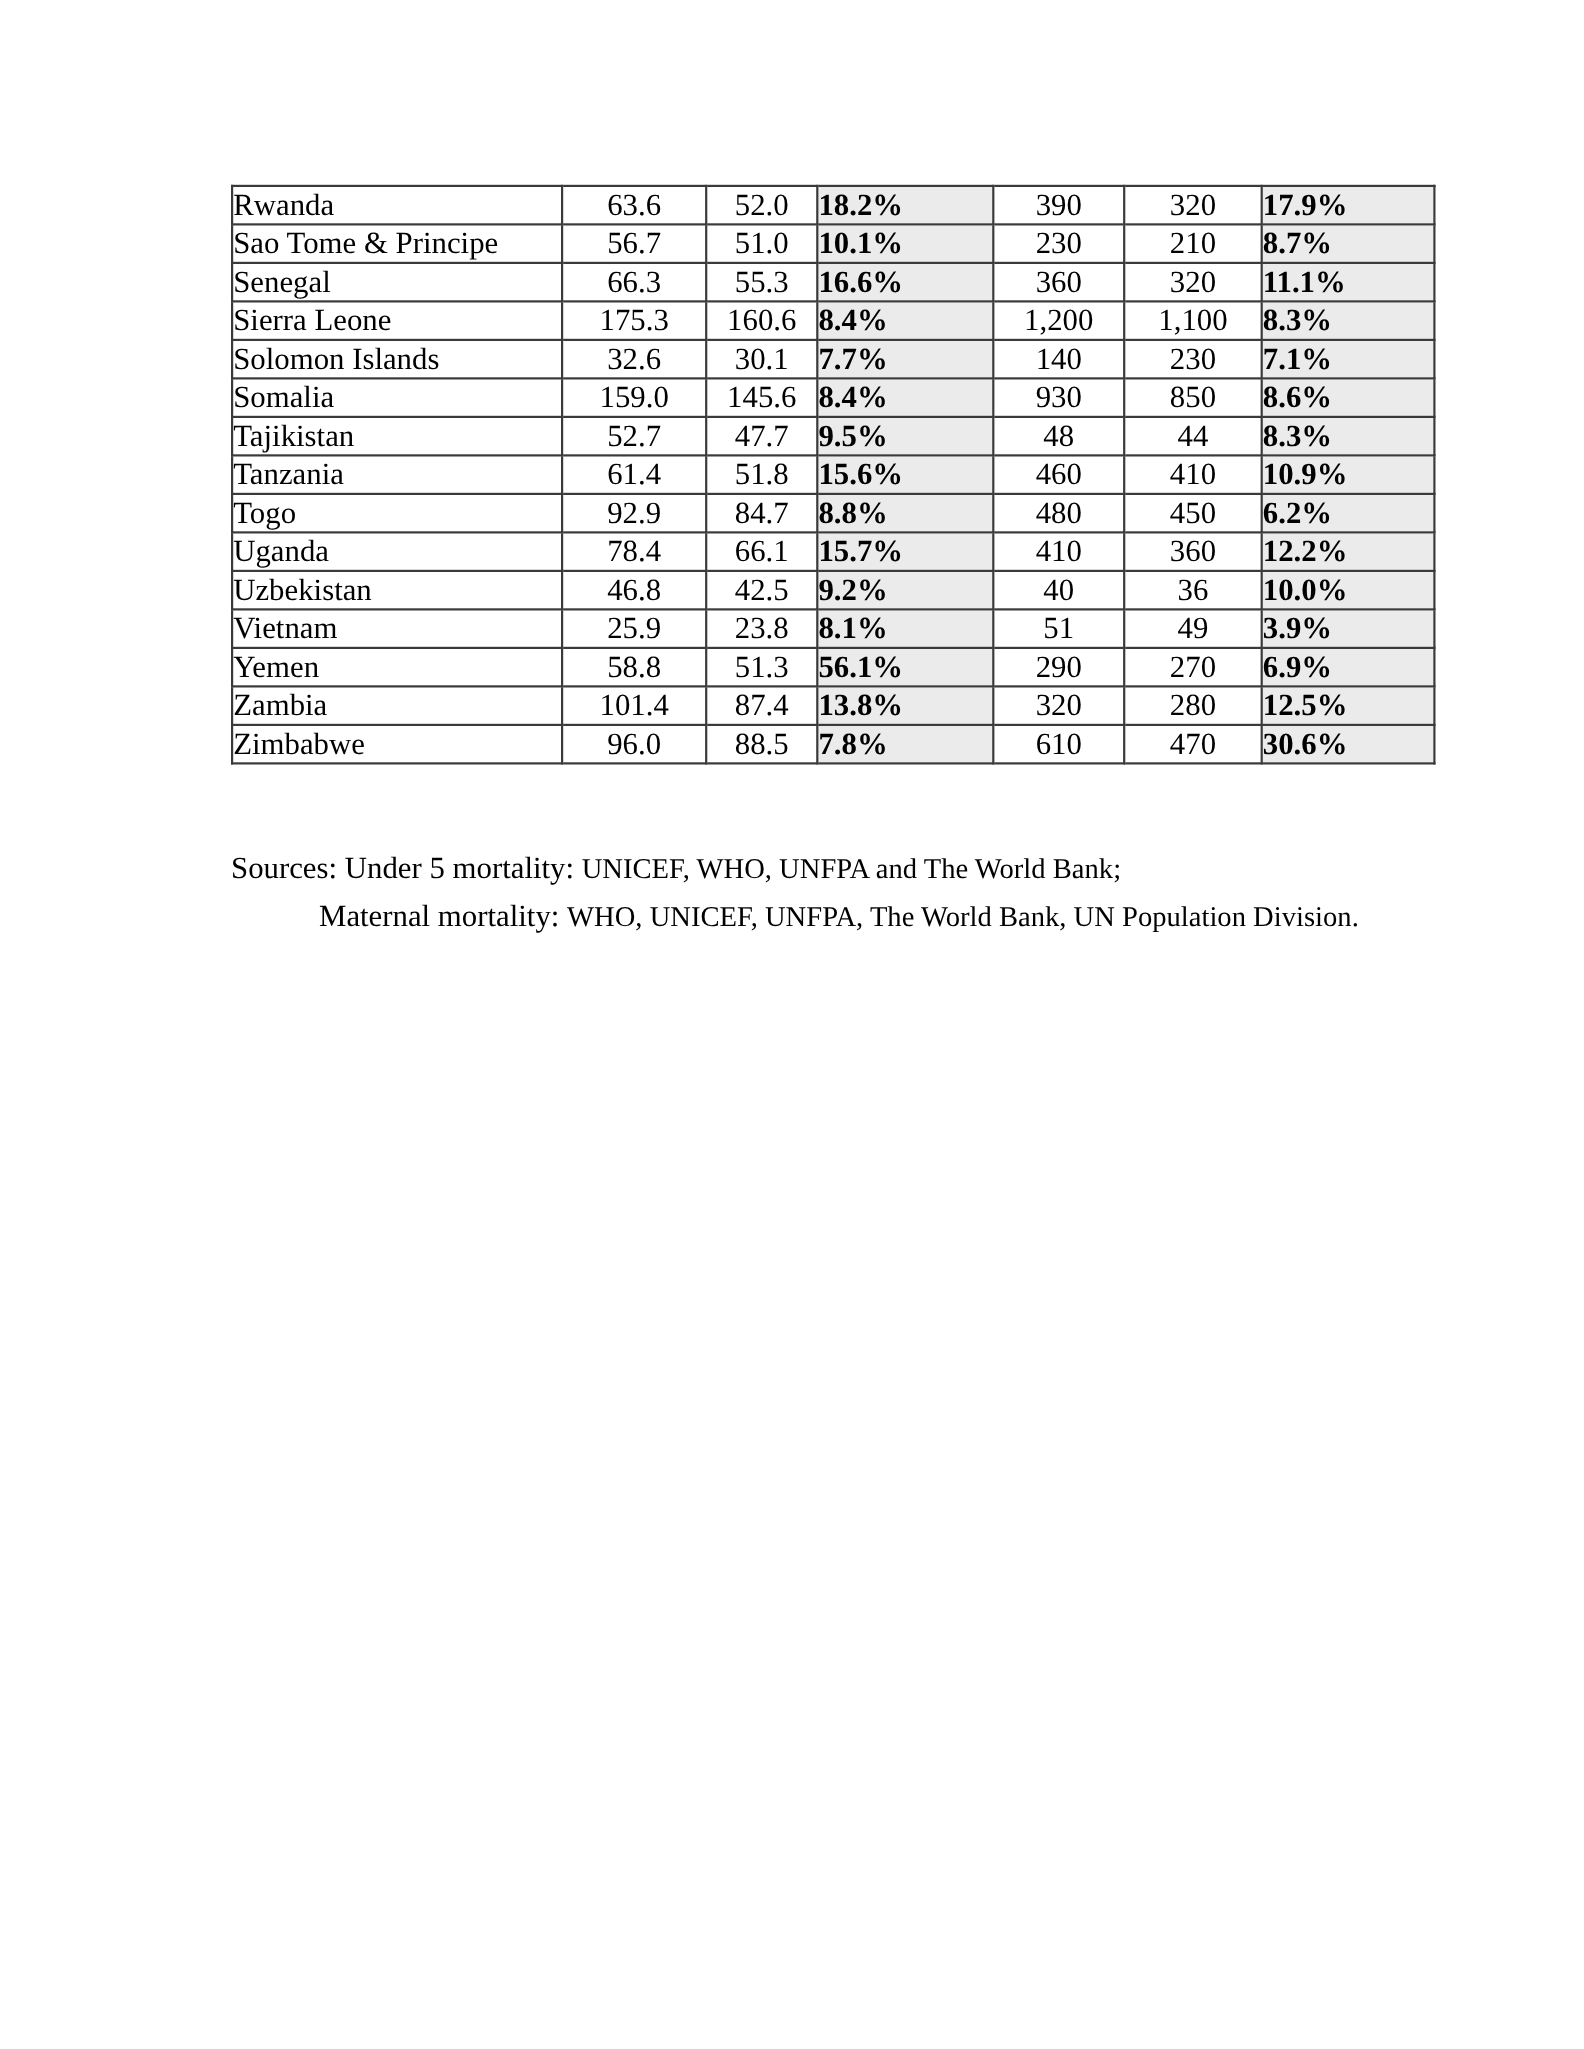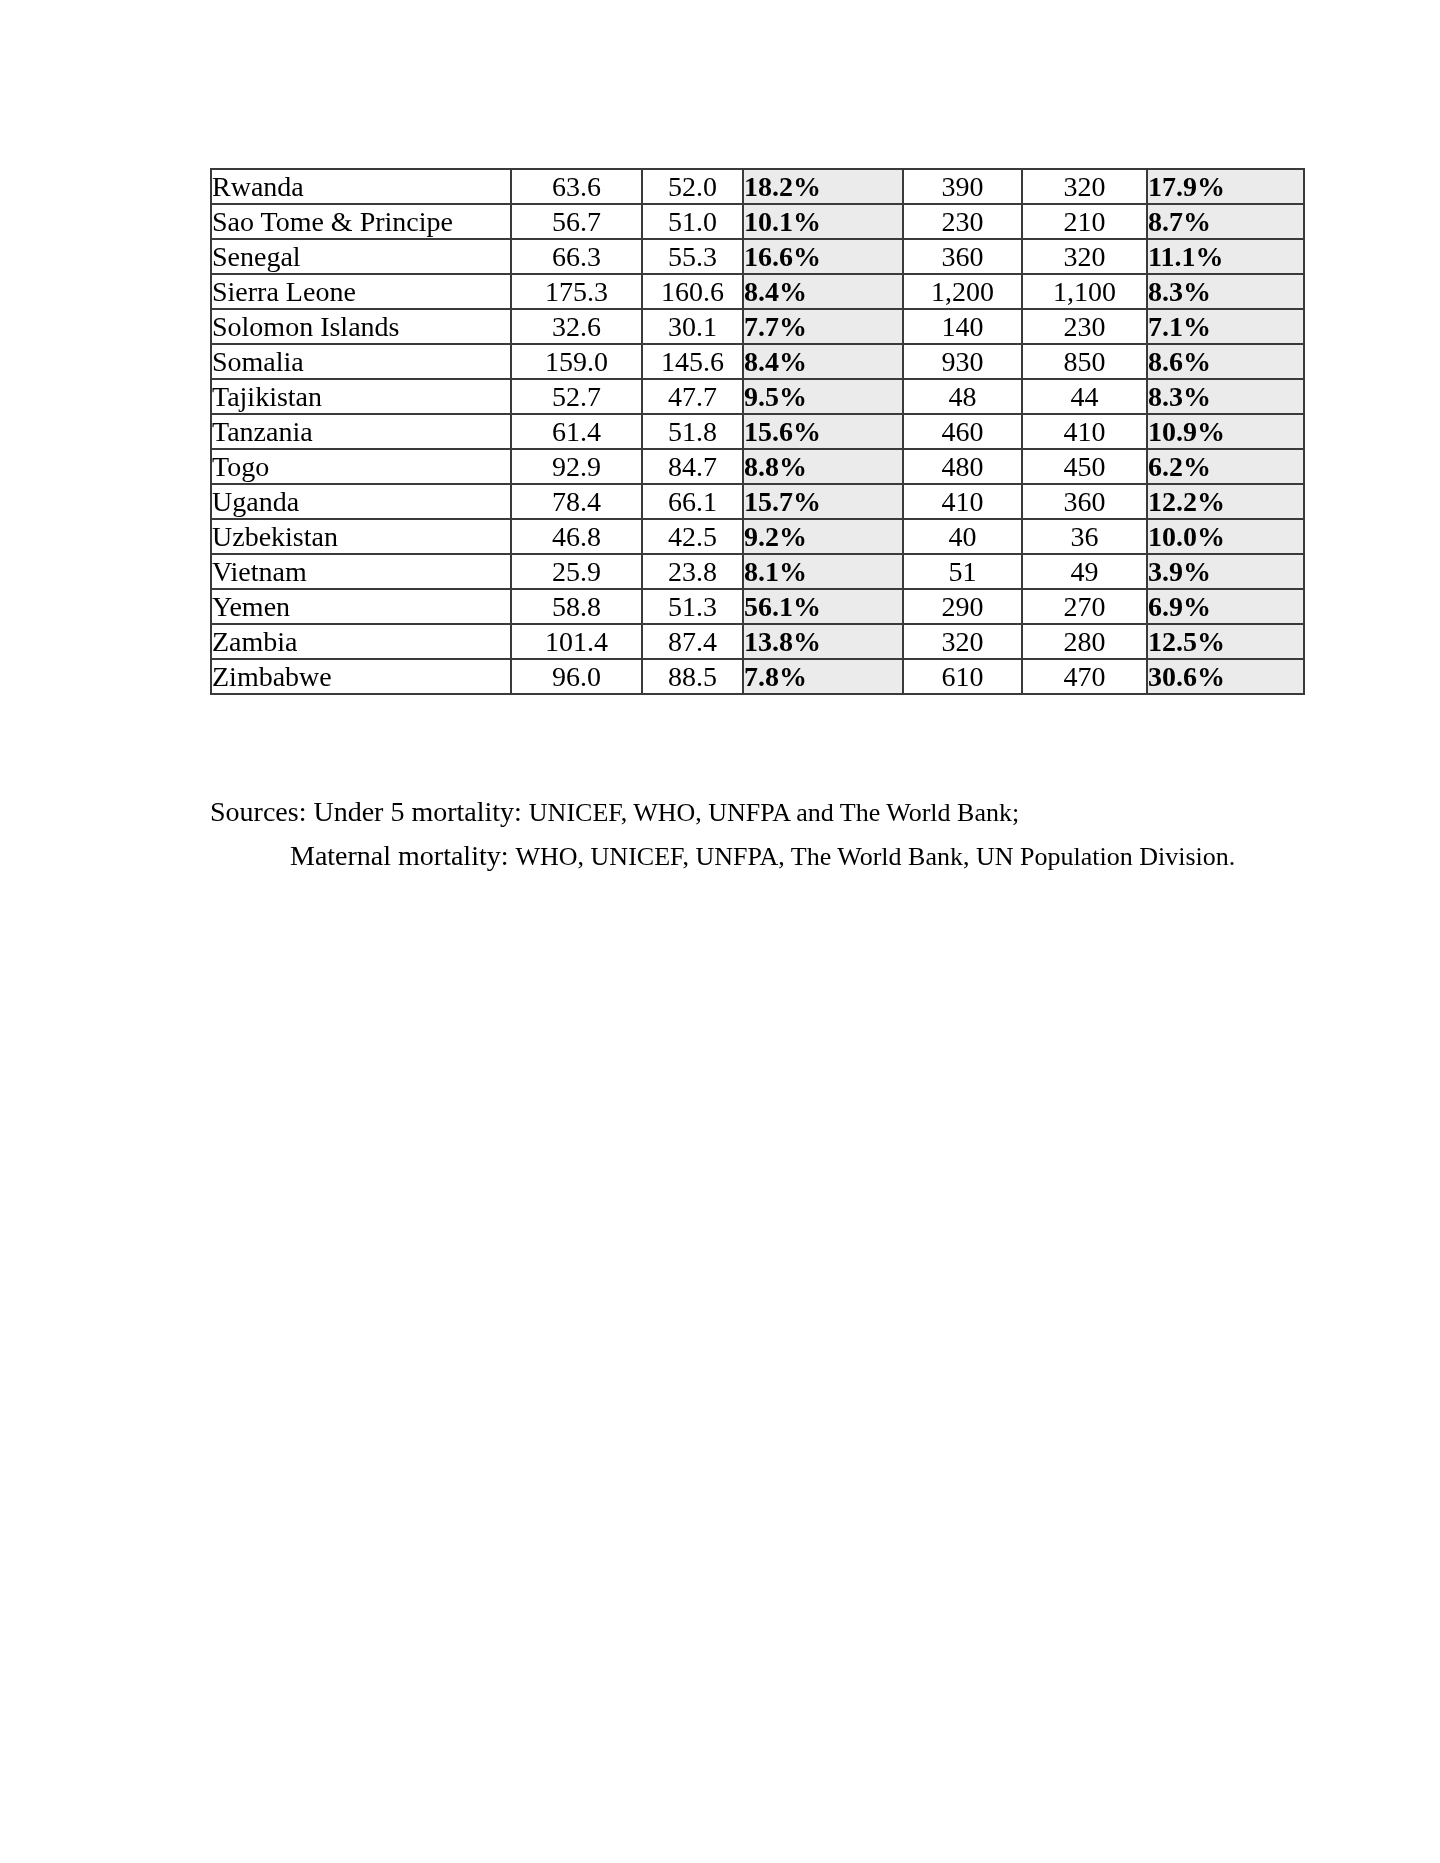--- a/index.html
+++ b/index.html
@@ -40,21 +40,21 @@
   }
   td.num { text-align: center; }
   td.pct {
     text-align: left;
     font-weight: bold;
     background: var(--cell_highlight);
   }
   .sources {
     position: absolute;
     left: 210px;
-    top: 792px;
+    top: 770px;
     line-height: 40px;
   }
   .src-label { font-size: 28px; }
   .src-text  { font-size: 26px; }
   .src-line2 { display: block; margin-left: 80px; }
   .page-number {
     position: absolute;
     top: 1712px;
     left: 0;
     width: 100%;

